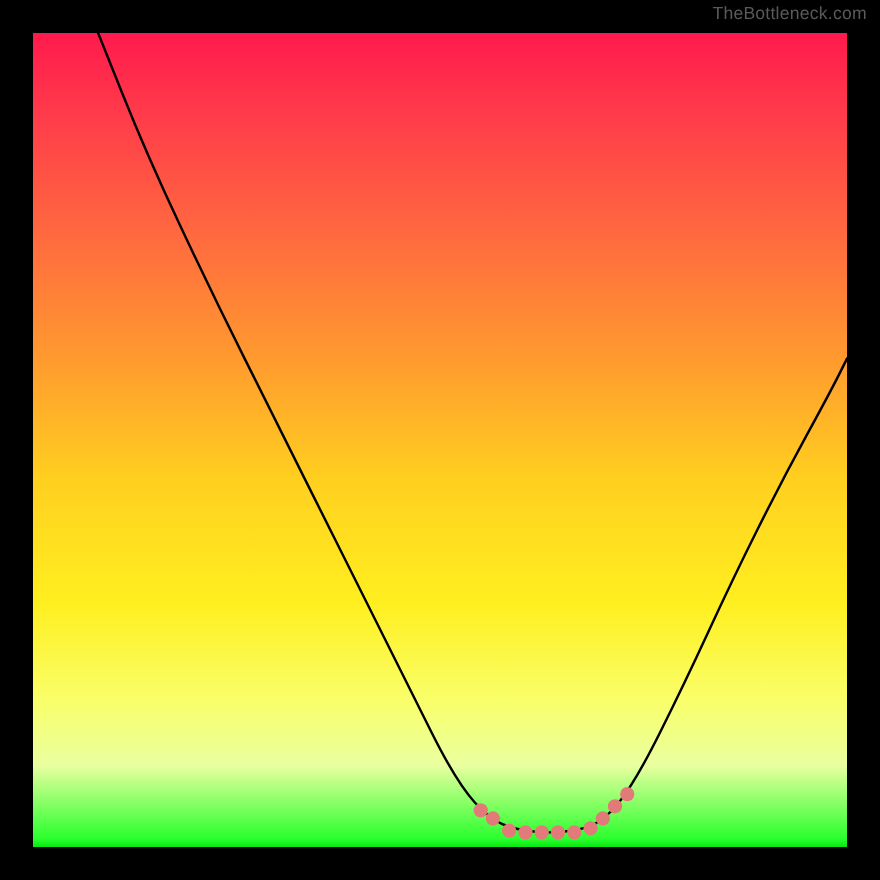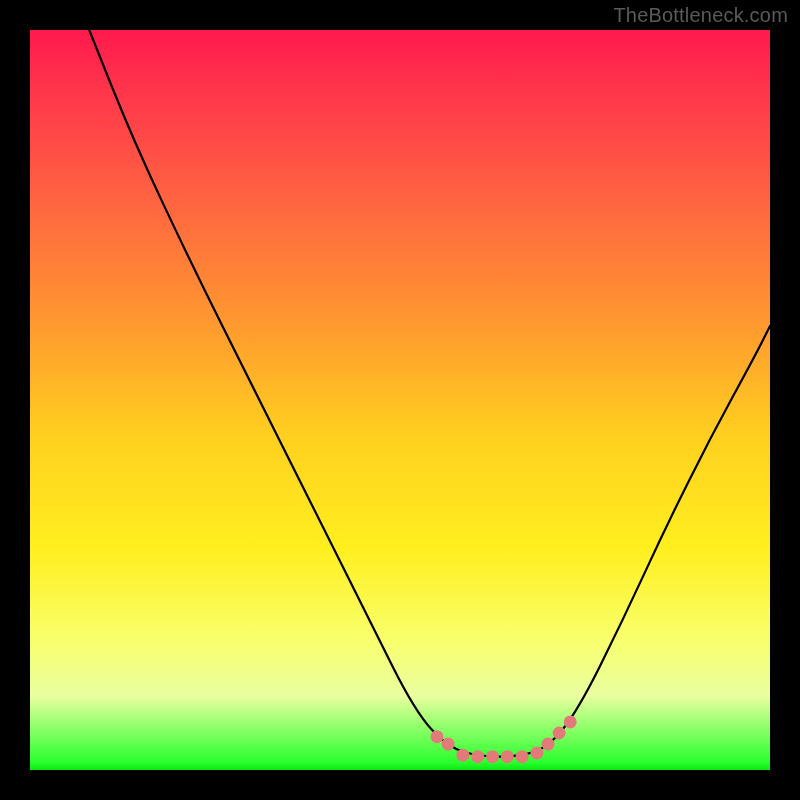--- a/index.html
+++ b/index.html
@@ -15,21 +15,21 @@
     width: 800px;
     height: 800px;
     background: #000000;
   }
   .watermark {
     position: absolute;
     top: 4px;
     right: 12px;
     color: #5a5a5a;
     font-family: Arial, Helvetica, sans-serif;
-    font-size: 20px;
+    font-size: 16px;
     letter-spacing: 0.2px;
     user-select: none;
   }
   .plot-area {
     position: absolute;
     left: 30px;
     top: 30px;
     width: 740px;
     height: 740px;
     

